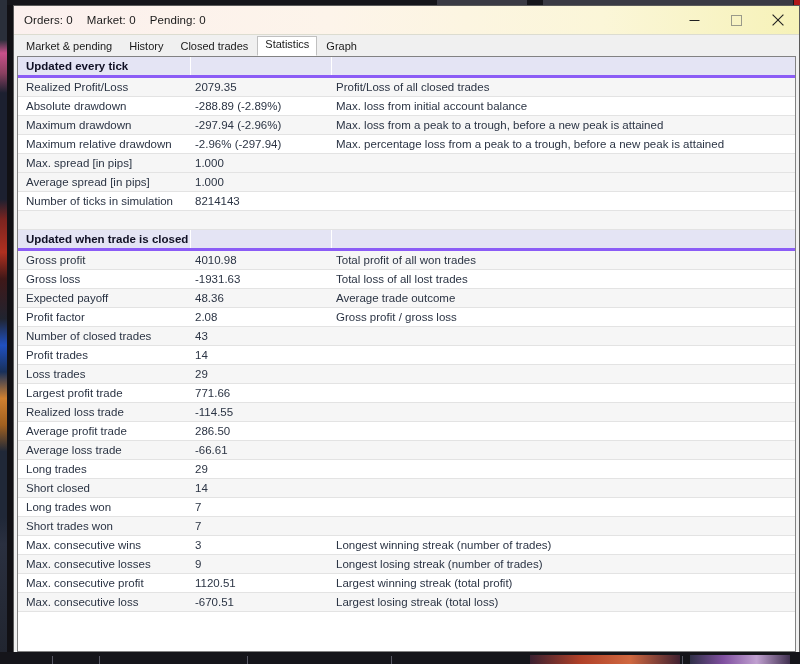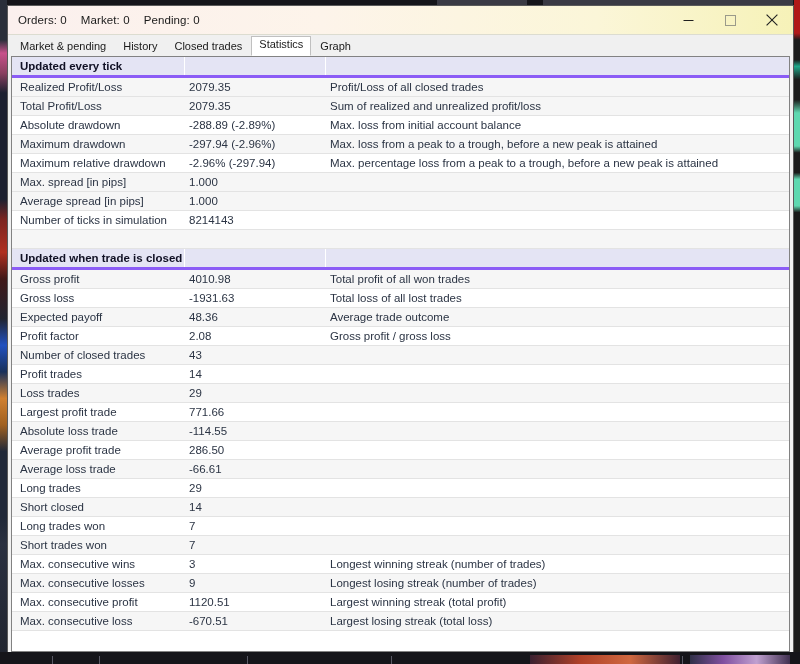--- a/index.html
+++ b/index.html
@@ -54,21 +54,21 @@
   #taskbar .tick {
     position: absolute; top: 4px; width: 1px; height: 8px; background: #5a5a66;
   }
   #taskbar .thumb {
     position: absolute; top: 3px; height: 9px;
   }
 
   
   #window {
     position: absolute;
-    left: 7px; top: 5px;
+    left: 13px; top: 5px;
     width: 787px; height: 652px;
     background: #f0f0f0;
     border: 1px solid #5a5a5a;
     box-sizing: border-box;
     display: flex; flex-direction: column;
   }
 
   
   #titlebar {
     position: relative;
@@ -228,25 +228,20 @@
             <tr class="section">
               <td class="col-label">Updated every tick</td>
               <td class="col-value"></td>
               <td class="col-desc"></td>
             </tr>
             <tr class="odd">
               <td class="col-label">Realized Profit/Loss</td>
               <td class="col-value">2079.35</td>
               <td class="col-desc">Profit/Loss of all closed trades</td>
             </tr>
-            <tr class="odd">
-              <td class="col-label">Total Profit/Loss</td>
-              <td class="col-value">2079.35</td>
-              <td class="col-desc">Sum of realized and unrealized profit/loss</td>
-            </tr>
             <tr class="even">
               <td class="col-label">Absolute drawdown</td>
               <td class="col-value">-288.89 (-2.89%)</td>
               <td class="col-desc">Max. loss from initial account balance</td>
             </tr>
             <tr class="odd">
               <td class="col-label">Maximum drawdown</td>
               <td class="col-value">-297.94 (-2.96%)</td>
               <td class="col-desc">Max. loss from a peak to a trough, before a new peak is attained</td>
             </tr>
@@ -314,21 +309,21 @@
               <td class="col-label">Loss trades</td>
               <td class="col-value">29</td>
               <td class="col-desc"></td>
             </tr>
             <tr class="even">
               <td class="col-label">Largest profit trade</td>
               <td class="col-value">771.66</td>
               <td class="col-desc"></td>
             </tr>
             <tr class="odd">
-              <td class="col-label">Absolute loss trade</td>
+              <td class="col-label">Realized loss trade</td>
               <td class="col-value">-114.55</td>
               <td class="col-desc"></td>
             </tr>
             <tr class="even">
               <td class="col-label">Average profit trade</td>
               <td class="col-value">286.50</td>
               <td class="col-desc"></td>
             </tr>
             <tr class="odd">
               <td class="col-label">Average loss trade</td>

